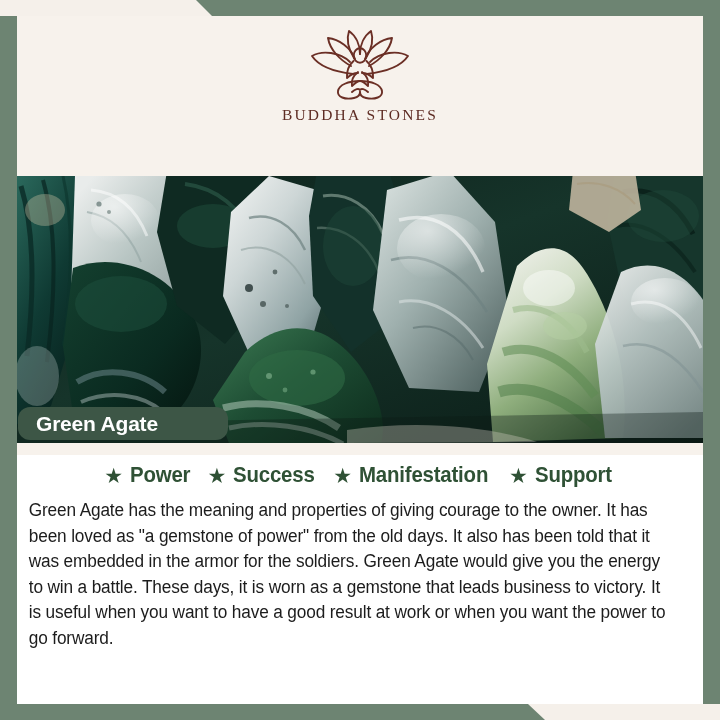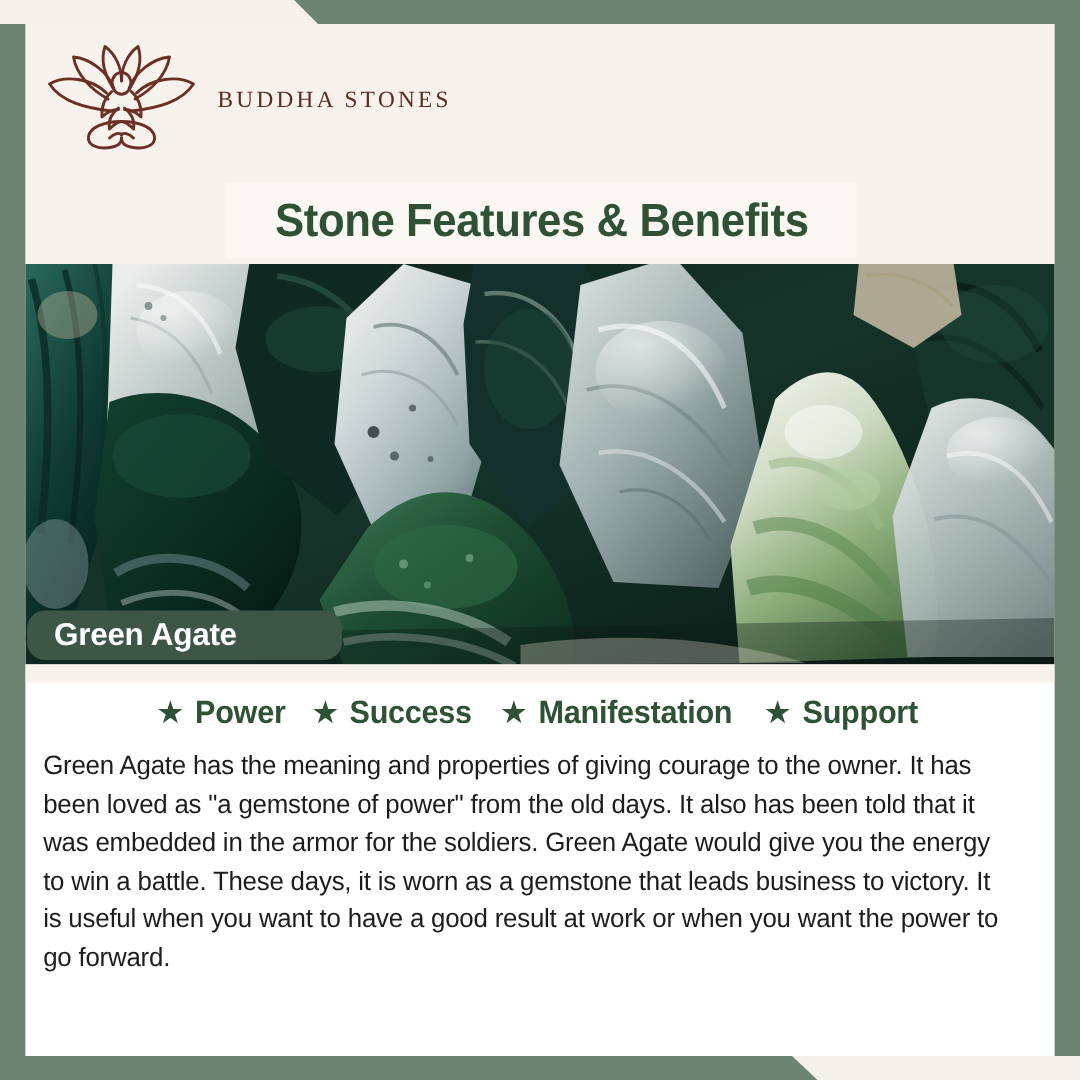--- a/index.html
+++ b/index.html
@@ -105,21 +105,21 @@
     position: relative;
     height: 160px;
     background: #f7f2ec;
   }
 
   .logo-wrap {
     position: absolute;
     left: 0; right: 0;
     top: 12px;
     display: flex;
-    flex-direction: row;
+    flex-direction: column;
     align-items: center;
   }
   .logo-mark {
     width: 128px;
     height: 74px;
     display: block;
   }
   .logo-word {
     margin-top: 4px;
     font-family: "Liberation Serif", "DejaVu Serif", serif;
@@ -277,23 +277,20 @@
 
             <path d="M64 53 C52 53 43 57 42 63 C41 69 49 72 58 70 C63 69 64 66 64 64"></path>
             <path d="M64 53 C76 53 85 57 86 63 C87 69 79 72 70 70 C65 69 64 66 64 64"></path>
 
             <path d="M56 64 C59 61 63 60 64 62 C65 60 69 61 72 64"></path>
           </g>
         </svg>
         <div class="logo-word">BUDDHA STONES</div>
       </div>
 
-      <div class="title-plate">
-        <div class="title-text">Stone Features &amp; Benefits</div>
-      </div>
     </div>
 
     <div class="photo">
       <svg viewBox="0 0 686 267" preserveAspectRatio="none" aria-hidden="true">
         <defs>
           <linearGradient id="bgd" x1="0" y1="0" x2="1" y2="1">
             <stop offset="0%" stop-color="#0c1f19"></stop>
             <stop offset="45%" stop-color="#16342a"></stop>
             <stop offset="100%" stop-color="#0a1a15"></stop>
           </linearGradient>

